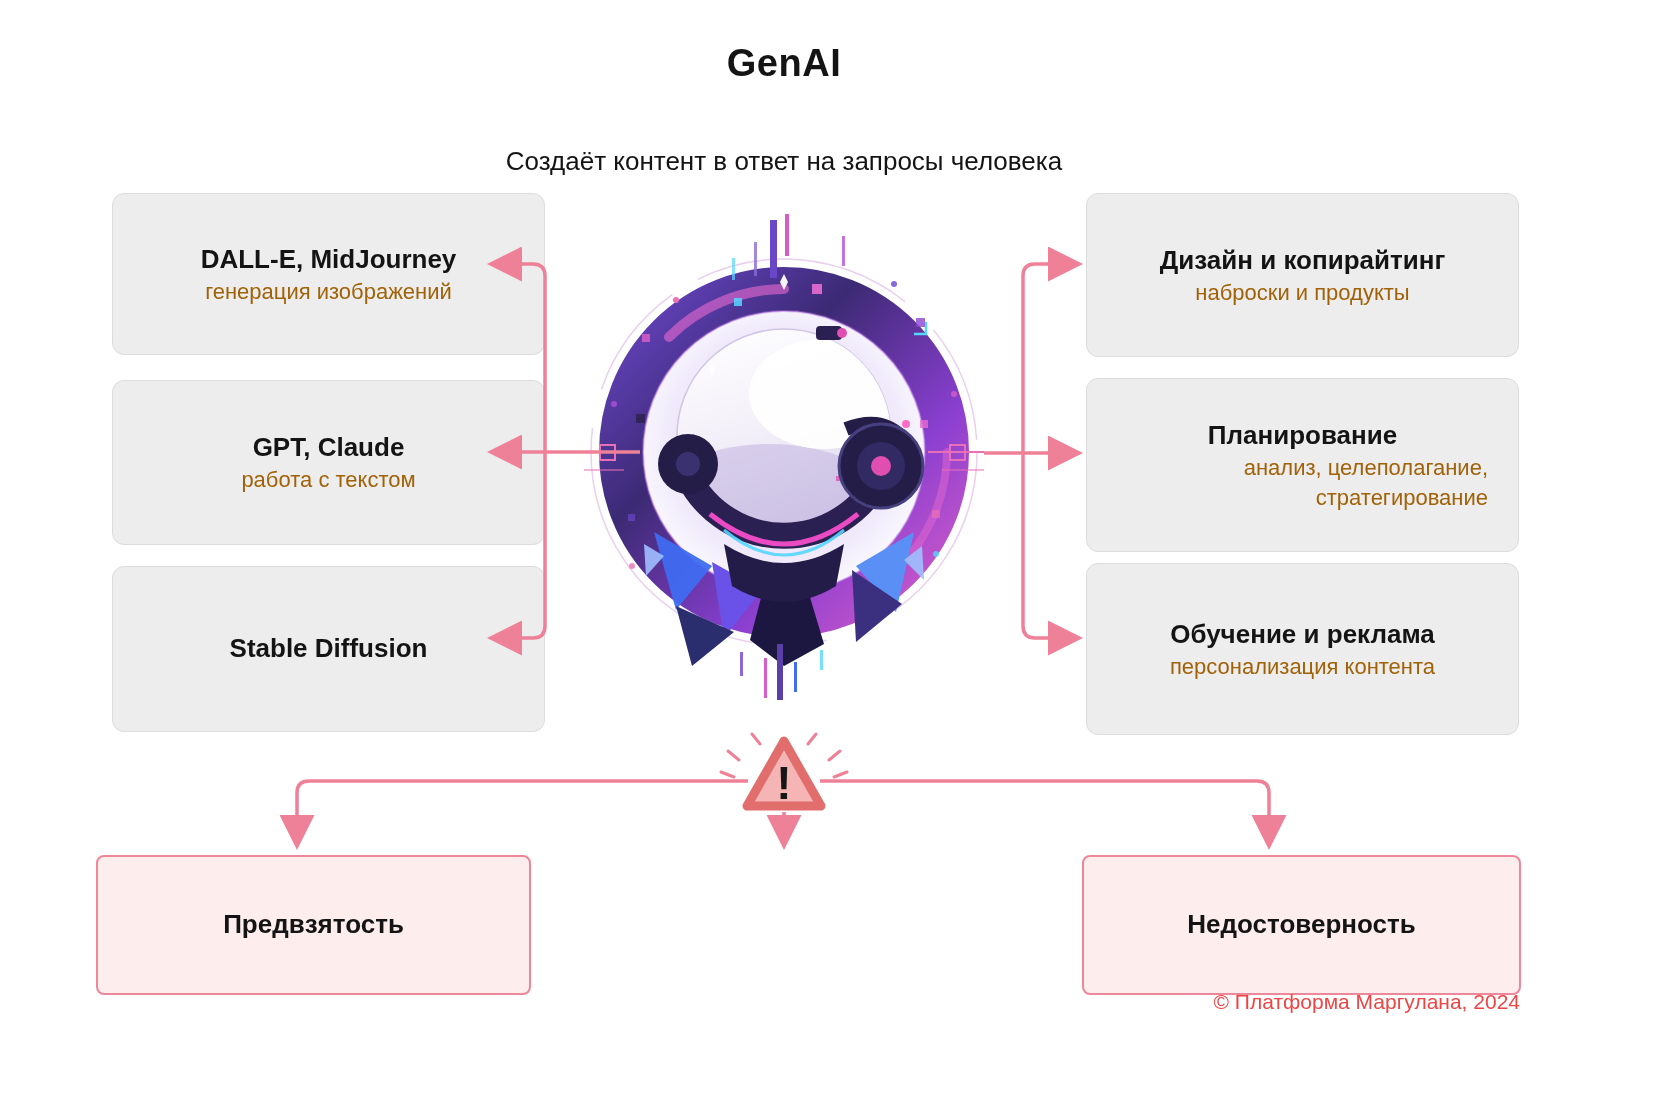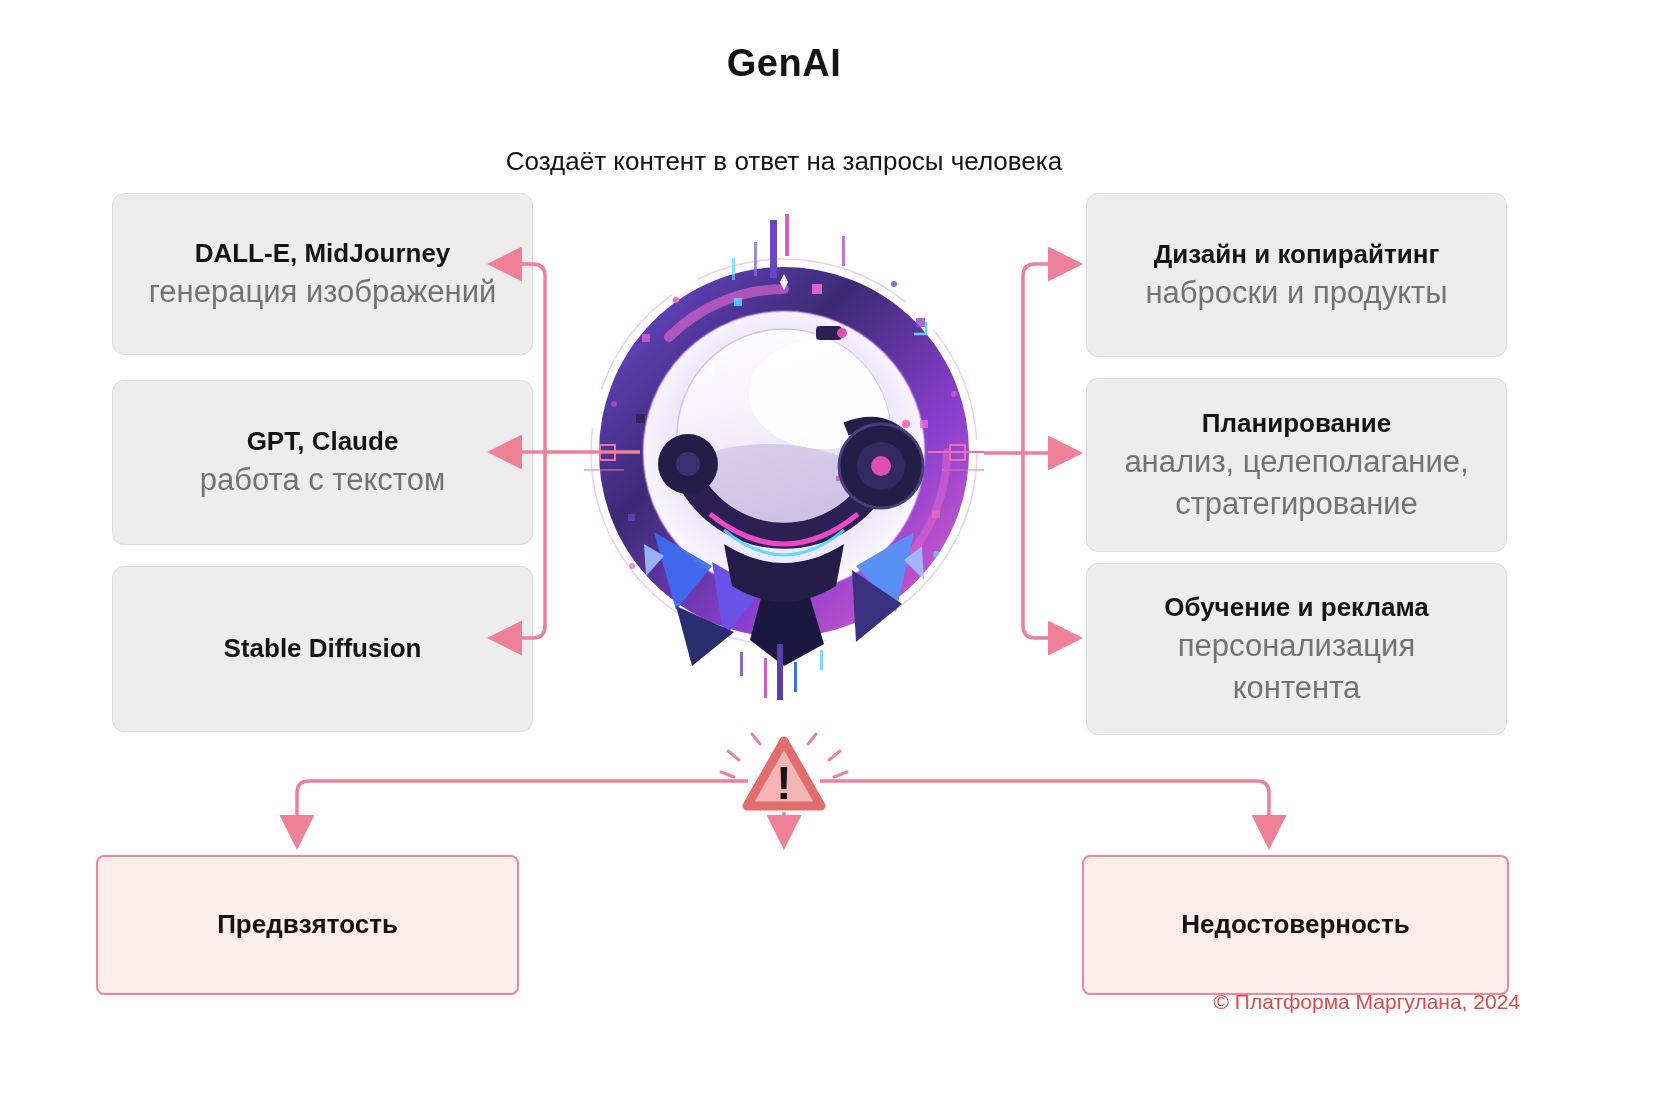--- a/index.html
+++ b/index.html
@@ -2,24 +2,24 @@
 <html><head>
 <meta charset="utf-8">
 <style>
   html,body{margin:0;padding:0;background:#fff;}
   .canvas{position:relative;width:1680px;height:1108px;background:#ffffff;overflow:hidden;
           font-family:"Liberation Sans","DejaVu Sans",sans-serif;color:#141414;}
   .page-title{position:absolute;left:0;top:42px;width:1568px;text-align:center;
               font-size:38px;font-weight:700;letter-spacing:.5px;}
   .page-subtitle{position:absolute;left:0;top:110px;width:1568px;text-align:center;font-size:26px;margin-top:36px;}
   .box{position:absolute;display:flex;flex-direction:column;justify-content:center;align-items:center;
-       text-align:center;border-radius:12px;padding:10px 24px;line-height:1.35;}
+       text-align:center;border-radius:12px;padding:10px 30px;line-height:1.35;}
   .box.gray{background:#ededed;border:1px solid #dcdcdc;}
   .b-title{font-size:26px;font-weight:700;}
-  .b-sub{font-size:31px;color:#737373;}
+  .b-sub{font-size:22px;color:#a16207;text-align:right;}
   .box.risk{background:#fdeded;border:2.5px solid #ee8799;border-radius:8px;}
   .risk-label{font-size:26px;font-weight:700;line-height:1.45;}
   .pos-l1{left:112px;top:193px;width:371px;height:140px}
   .pos-l2{left:112px;top:380px;width:371px;height:143px}
   .pos-l3{left:112px;top:566px;width:371px;height:144px}
   .pos-r1{left:1086px;top:193px;width:371px;height:142px}
   .pos-r2{left:1086px;top:378px;width:371px;height:152px}
   .pos-r3{left:1086px;top:563px;width:371px;height:150px}
   .pos-k1{left:96px;top:855px;width:371px;height:116px}
   .pos-k2{left:597px;top:855px;width:374px;height:116px}

